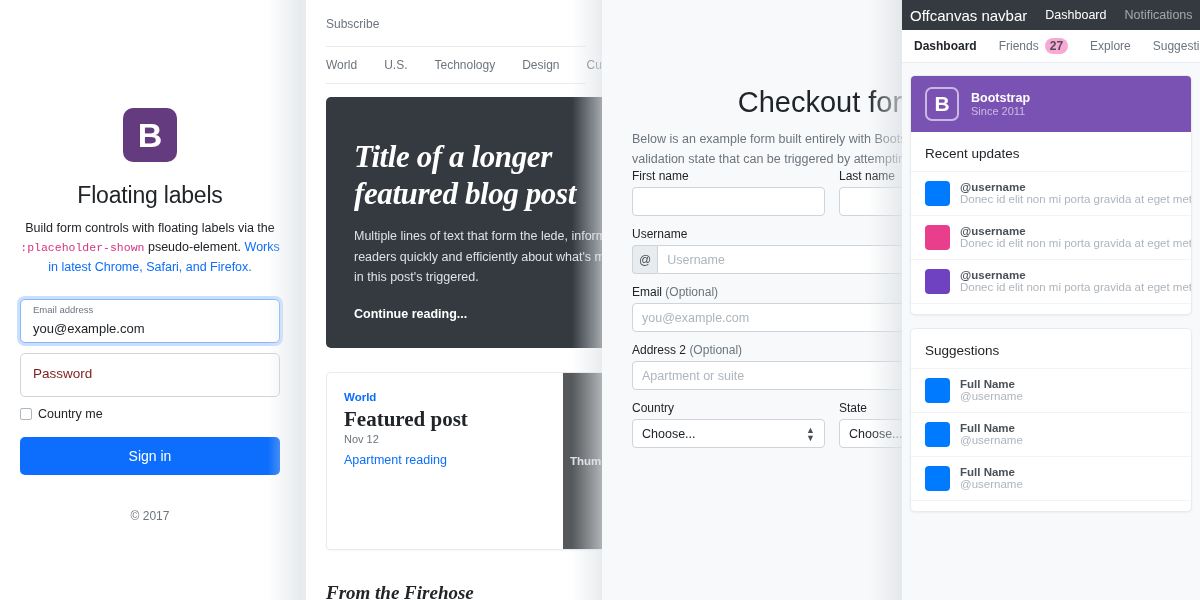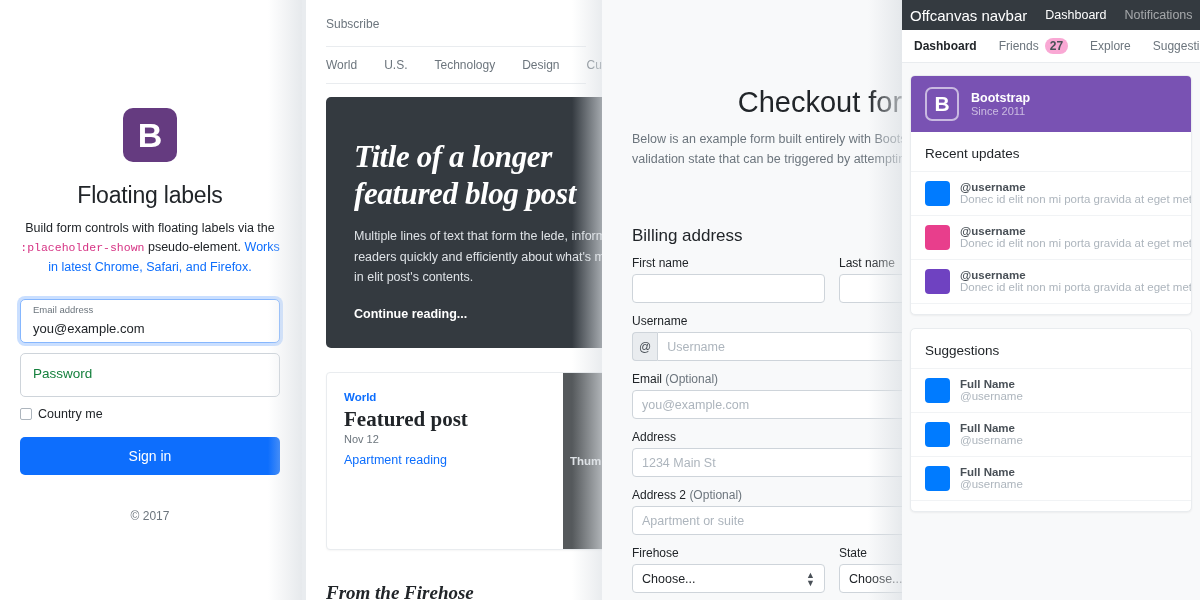--- a/index.html
+++ b/index.html
@@ -36,21 +36,21 @@
 
   .ff-group { position: relative; height: 44px; margin-bottom: 10px; text-align: left; }
   .ff-group input {
     width: 100%; height: 44px; border: 1px solid #ced4da; border-radius: 5px;
     background: #fff; font-size: 13px; color: #212529;
     font-family: "Liberation Sans", sans-serif; padding: 16px 10px 2px 12px; outline: none;
   }
   .ff-group.focused input { border-color: #86b7fe; box-shadow: 0 0 0 3px rgba(13,110,253,.22); }
   .ff-group .ff-float { position: absolute; left: 13px; top: 5px; font-size: 9.5px; color: #6c757d; pointer-events:none; }
   .ff-group.empty input { padding: 2px 10px 2px 12px; }
-  .ff-group .ff-ph { position: absolute; left: 13px; top: 13px; font-size: 13.5px; color: #15803d; pointer-events:none; }
+  .ff-group .ff-ph { position: absolute; left: 13px; top: 13px; font-size: 13.5px; color: #7f1d1d; pointer-events:none; }
 
   .remember { display: flex; align-items: center; gap: 6px; margin: 9px 0 16px; text-align:left; }
   .remember .cb { width: 12px; height: 12px; border: 1px solid #adb5bd; border-radius: 2px; background: #fff; }
   .remember span { font-size: 12.5px; color: #212529; }
   .btn-signin {
     width: 100%; height: 38px; background: #0d6efd; border: 0; border-radius: 5px;
     color: #fff; font-size: 14px; font-family: "Liberation Sans", sans-serif; cursor: pointer;
   }
   .copyright { margin-top: 34px; font-size: 12px; color: #6c757d; }
 
@@ -199,21 +199,21 @@
       </div>
 
       <div class="jumbo">
         <h1>
           <span>Title of a longer</span><br>
           <span>featured blog post</span>
         </h1>
         <p>
           <span>Multiple lines of text that form the lede, informing new</span><br>
           <span>readers quickly and efficiently about what's most interesting</span><br>
-          <span>in elit post's contents.</span>
+          <span>in this post's triggered.</span>
         </p>
         <a href="#" class="cont">Continue reading...</a>
       </div>
 
       <div class="fcard">
         <div class="fcard-body">
           <div class="fcard-cat">World</div>
           <div class="fcard-title">Featured post</div>
           <div class="fcard-date">Nov 12</div>
           <a href="#" class="fcard-link">Apartment reading</a>
@@ -232,21 +232,20 @@
     <div class="co-inner">
 
       <div class="co-head">
         <div class="co-title">Checkout form</div>
         <p class="co-lede">
           <span>Below is an example form built entirely with Bootstrap's form controls. Each required form group has a</span><br>
           <span>validation state that can be triggered by attempting to submit the form without completing it.</span>
         </p>
       </div>
 
-      <div class="co-section">Billing address</div>
 
       <div class="co-row">
         <div class="co-field" style="flex:1">
           <label class="co-label">First name</label>
           <input class="co-input" value="" style="">
         </div>
         <div class="co-field" style="flex:1">
           <label class="co-label">Last name</label>
           <input class="co-input" value="" style="">
         </div>
@@ -261,36 +260,32 @@
       </div>
 
       <div class="co-field">
         <label class="co-label">
           <span>Email</span>
           <span class="opt">(Optional)</span>
         </label>
         <input class="co-input" placeholder="you@example.com" style="">
       </div>
 
-      <div class="co-field">
-        <label class="co-label">Address</label>
-        <input class="co-input" placeholder="1234 Main St" style="">
-      </div>
 
       <div class="co-field">
         <label class="co-label">
           <span>Address 2</span>
           <span class="opt">(Optional)</span>
         </label>
         <input class="co-input" placeholder="Apartment or suite" style="">
       </div>
 
       <div class="co-row">
         <div class="co-field" style="flex:1">
-          <label class="co-label">Firehose</label>
+          <label class="co-label">Country</label>
           <div class="co-select">
             <input class="co-input" value="Choose..." style="">
             <span class="arrow">▲<br>▼</span>
           </div>
         </div>
         <div class="co-field" style="flex:1">
           <label class="co-label">State</label>
           <div class="co-select">
             <input class="co-input" value="Choose..." style="">
             

